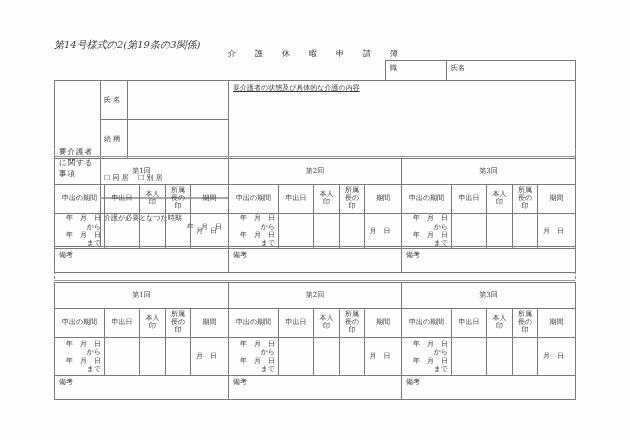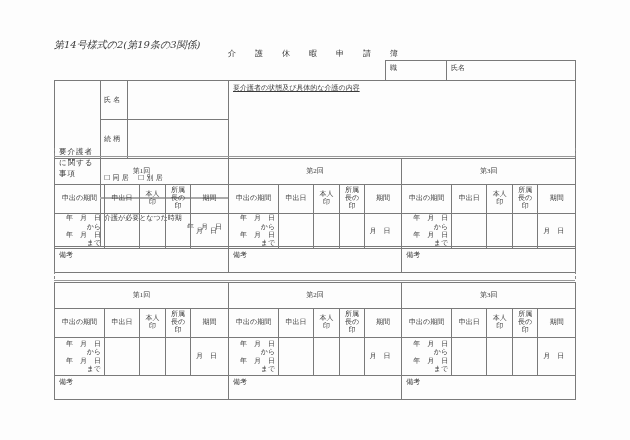--- a/index.html
+++ b/index.html
@@ -14,21 +14,21 @@
   td { border: 1px solid #7a7a7a; font-size: 7px; line-height: 1.15; color: #3a3a3a; vertical-align: middle; padding: 0; white-space: nowrap; overflow: hidden; }
   .hdr-box { left: 385px; top: 60px; }
   .hdr-box td { height: 20px; vertical-align: top; padding: 3px 4px; }
   .info { left: 54px; top: 80px; }
   .info td { padding: 15px 3px; }
   .lbl-big { font-size: 7.5px; line-height: 1.45; letter-spacing: 1px; padding-left: 4px !important; }
   .dash-v { position: absolute; width: 0; border-left: 1px dashed #888; }
   .sep { position: absolute; left: 54px; width: 521px; height: 0; border-top: 1px solid #999; }
   .sec td { text-align: center; }
   .sec .title-row td { font-size: 7.5px; letter-spacing: 3px; height: 12px; }
-  .sec .round-row td { height: 26px; font-family: Liberation Serif, serif; }
+  .sec .round-row td { height: 26px; }
   .sec .col-row td { height: 29px; line-height: 1.1; }
   .sec .data-row td { height: 35px; }
   .sec .rem-row td { height: 24px; text-align: left; vertical-align: top; padding: 2px 4px; }
   .period { text-align: right !important; padding-right: 3px !important; line-height: 1.2 !important; font-size: 7px; }
   .period div { white-space: pre; }
   .md { text-align: right; padding-right: 6px !important; }
   .right-dash { left: 575px; }
 </style>
 </head>
 <body>

